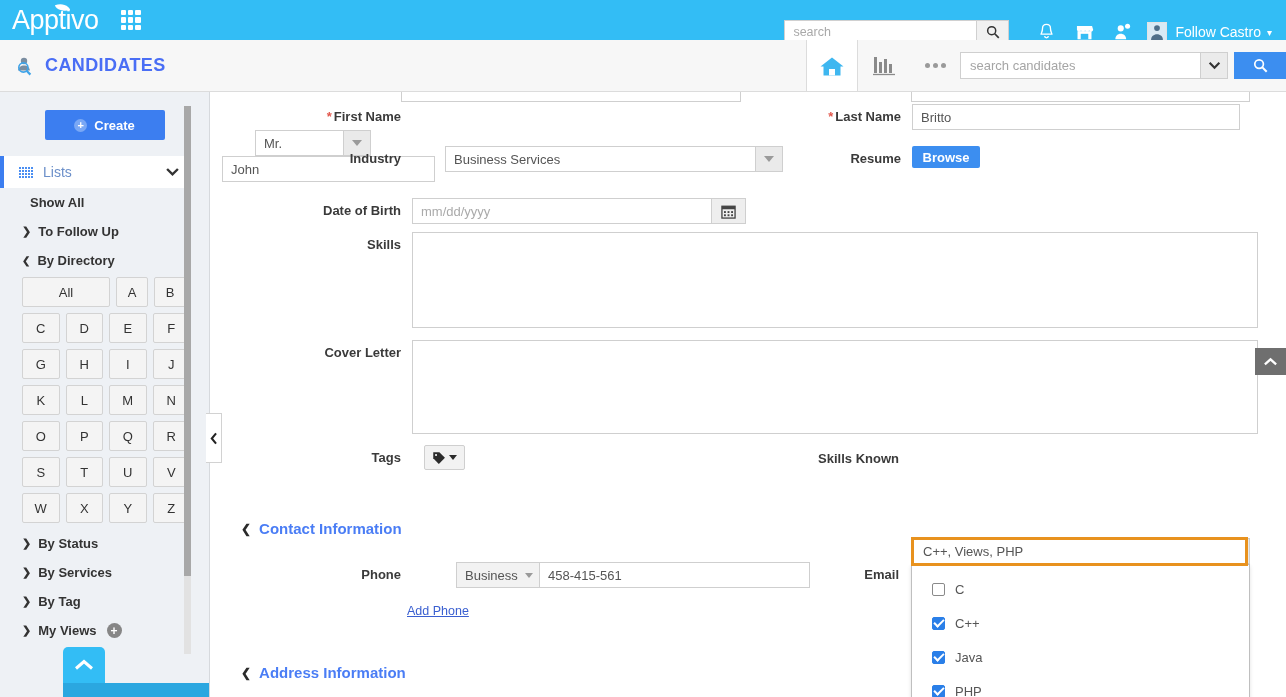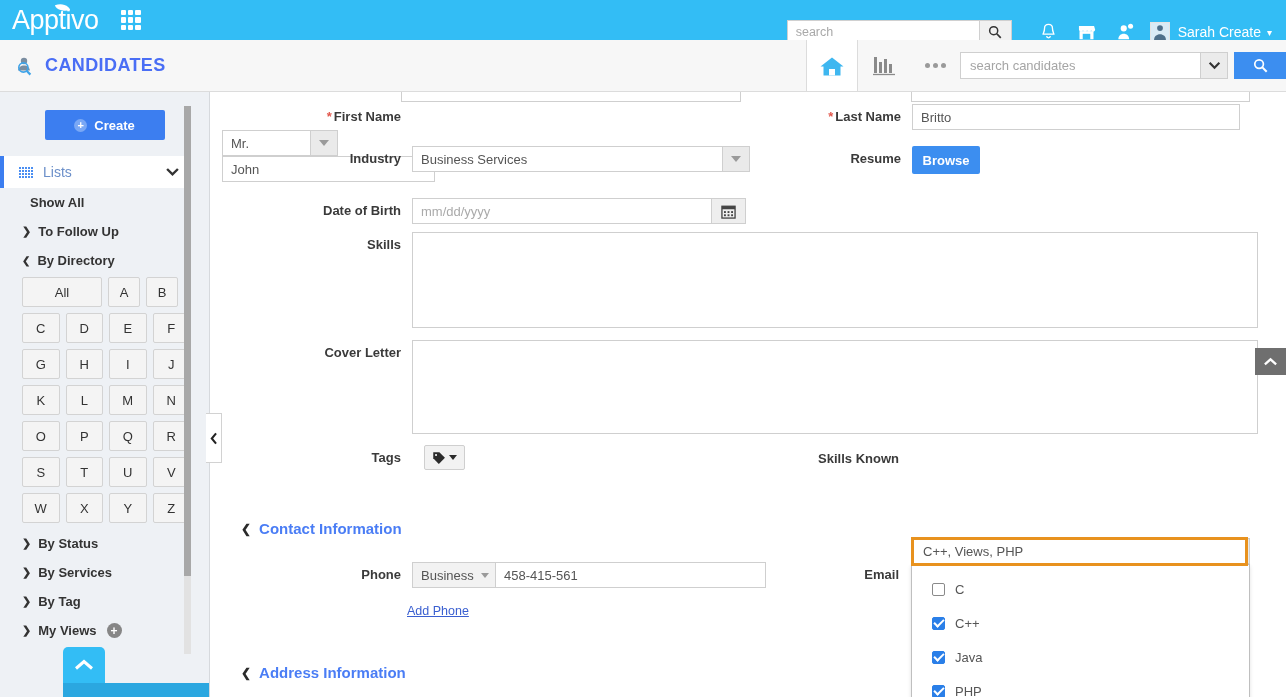--- a/index.html
+++ b/index.html
@@ -144,21 +144,21 @@
   .navitem { padding:7px 0 7px 30px; font-size:13px; color:#333; font-weight:bold; cursor:pointer; }
   .navitem.arrow { display:flex; align-items:center; padding-left:22px; }
   .navitem.arrow .ar { margin-right:7px; font-size:11px; color:#333; }
   .alpha { padding:2px 0 0 22px; width:190px; }
   .alpha-row { display:flex; gap:6px; margin-bottom:6px; }
   .alpha-btn {
     height:30px; border:1px solid #d3d3d3; background:#f4f4f4;
     display:flex; align-items:center; justify-content:center;
     font-size:13px; color:#333; cursor:pointer; border-radius:2px;
   }
-  .alpha-btn.w-all { width:80px; }
+  .alpha-btn.w-all { width:88px; }
   .alpha-btn.w1 { width:32px; }
   .alpha-btn.w4 { width:38px; }
   .sb-scroll {
     position:absolute; right:18px; top:14px; width:7px; height:548px; background:#e2e2e2;
   }
   .sb-scroll .thumb { position:absolute; top:0; left:0; width:7px; height:470px; background:#a8a8a8; }
   .myviews-plus {
     width:15px;height:15px;border-radius:50%;background:#868686;color:#fff;
     display:inline-flex;align-items:center;justify-content:center;font-size:12px;line-height:1;
     margin-left:10px; cursor:pointer; vertical-align:middle;
@@ -195,38 +195,38 @@
     line-height:26px; white-space:nowrap;
   }
   .flabel .req { color:#e2574c; margin-right:2px; }
   .ctrl { margin-left:11px; }
   .inp {
     height:26px; border:1px solid #cfcfcf; background:#fff;
     padding:0 8px; font-size:13px; color:#555; outline:none;
     font-family:"Liberation Sans", sans-serif;
   }
   .inp::placeholder { color:#aaa; }
-  .selbox { display:flex; }
+  .selbox { display:flex;margin-left:44px; }
   .selbox .sv {
     height:26px; border:1px solid #cfcfcf; border-right:none; background:#fff;
     display:flex; align-items:center; padding:0 8px; font-size:13px; color:#555;
   }
   .selbox .sarrow {
     width:28px; height:26px; border:1px solid #cfcfcf; background:#eaeaea;
     display:flex; align-items:center; justify-content:center; cursor:pointer;
   }
   .tri-dn { width:0;height:0;border-left:5px solid transparent;border-right:5px solid transparent;border-top:6px solid #9a9a9a; }
   .ta { border:1px solid #cfcfcf; background:#fff; resize:none; outline:none;
        font-family:"Liberation Sans", sans-serif; font-size:13px; color:#555; padding:5px 7px; }
   .cal-btn {
     width:34px;height:26px;border:1px solid #cfcfcf;border-left:none;background:#eeeeee;
     display:flex;align-items:center;justify-content:center;cursor:pointer;
   }
   .browse-btn {
-    width:68px;height:28px;background:#3c8ef0;color:#fff;font-weight:bold;font-size:13px;
+    width:68px;height:22px;background:#3c8ef0;color:#fff;font-weight:bold;font-size:13px;
     display:flex;align-items:center;justify-content:center;cursor:pointer;border-radius:2px;
   }
   .tag-btn {
     width:41px;height:25px;border:1px solid #cfcfcf;background:#f2f2f2;
     display:flex;align-items:center;justify-content:center;gap:3px;cursor:pointer;border-radius:2px;
   }
   .section-hd {
     position:absolute; display:flex; align-items:center; gap:8px;
     color:#4a7df5; font-size:15px; font-weight:bold; cursor:pointer;
   }
@@ -321,21 +321,21 @@
       </svg>
     </div>
     <div class="user">
       <div class="avatar">
         <svg width="20" height="20" viewBox="0 0 20 20">
           <rect width="20" height="20" fill="#d9eaf5"></rect>
           <circle cx="10" cy="6.8" r="3.2" fill="#4e6f8a"></circle>
           <path d="M3.4 20c0-3.8 3-6.3 6.6-6.3s6.6 2.5 6.6 6.3z" fill="#4e6f8a"></path>
         </svg>
       </div>
-      <span class="uname">Sarah Create</span>
+      <span class="uname">Follow Castro</span>
       <span class="caret-dn">▾</span>
     </div>
   </div>
 </div>
 
 <div class="modbar">
   <div class="modtitle">
     <span class="cicon">
       <svg width="22" height="20" viewBox="0 0 22 20">
         <circle cx="10" cy="5" r="3.2" fill="#7a8da0"></circle>

